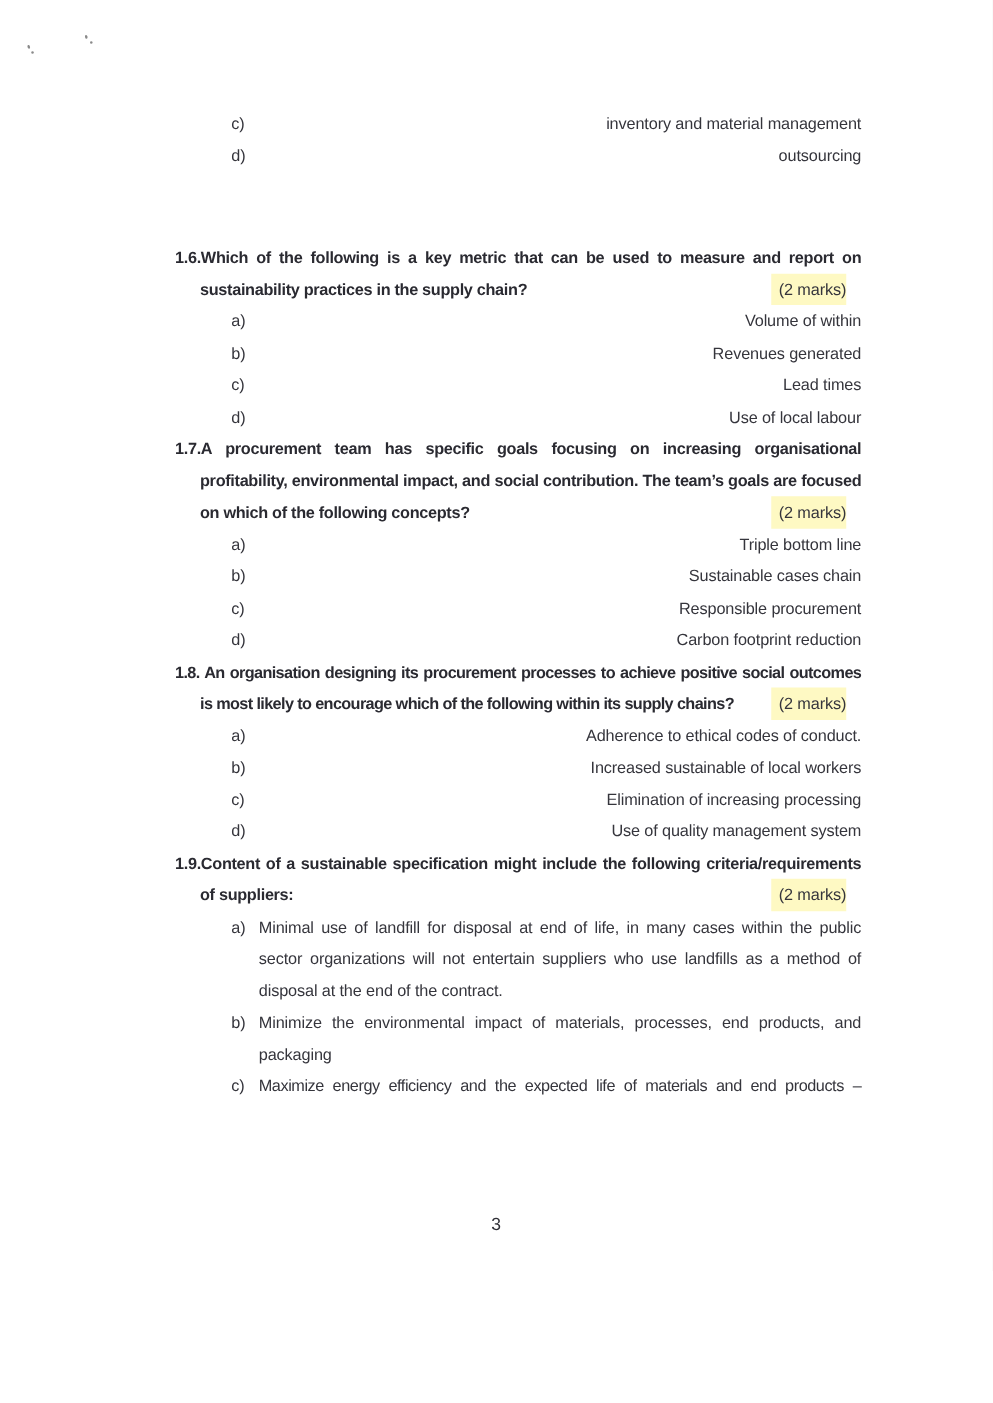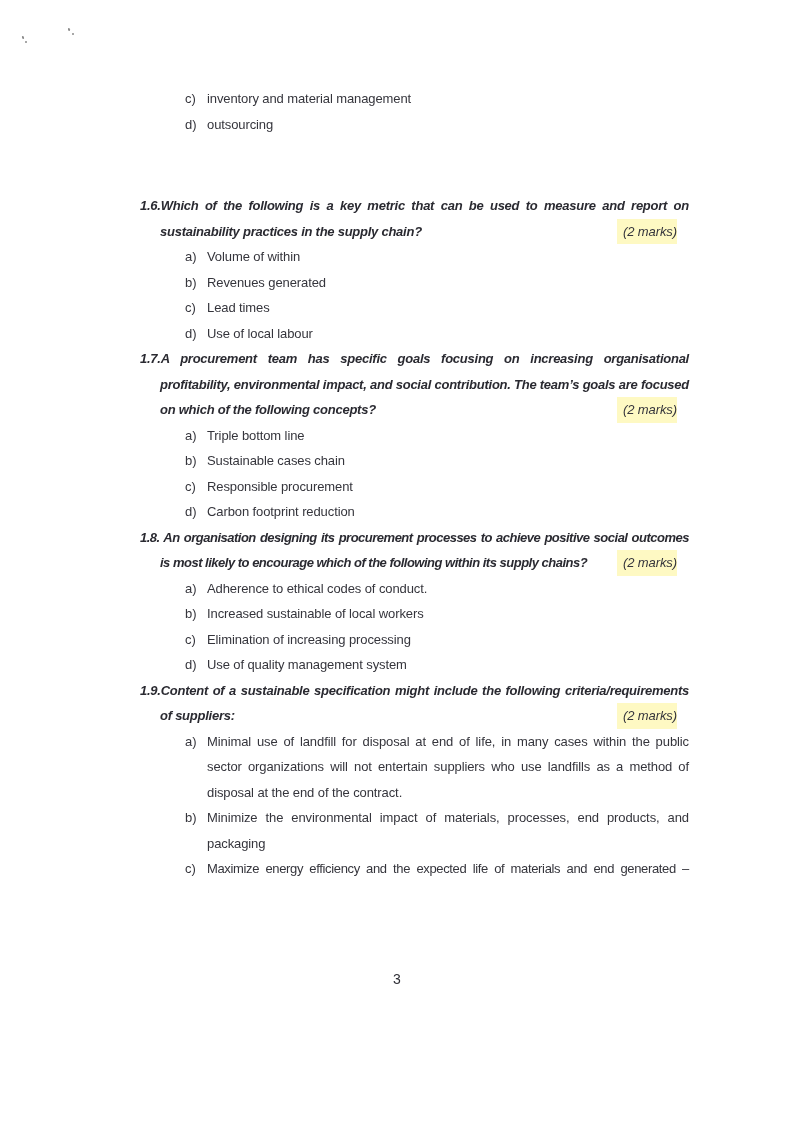--- a/index.html
+++ b/index.html
@@ -30,34 +30,33 @@
     left: 140px; top: 86px;
     width: 549px;
     font-size: 13px;
     line-height: 25.5px;
     color: #35353c;
     letter-spacing: -0.1px;
   }
   .opt-list { margin: 0; }
   .opt { display: flex; padding-left: 45px; }
   .opt-letter { width: 22px; flex: none; }
-  .opt-text { flex: 1; }
+  .opt-text { flex: 1; text-align: right; }
 
   .question { position: relative; }
   .q16 { margin-top: 56px; }
 
   .stem {
     position: relative;
     text-align: justify;
     padding-left: 20px;
     text-indent: -20px;
     font-weight: 700;
     color: #2a2a31;
     letter-spacing: -0.25px;
-    font-style: italic;
   }
   .q18 .stem { letter-spacing: -0.5px; }
   .marks {
     position: absolute;
     right: 12px; bottom: 0;
     font-weight: 400;
     letter-spacing: -0.1px;
     color: #35353c;
     text-indent: 0;
     white-space: nowrap;
@@ -185,21 +184,21 @@
         <div class="opt">
           <span class="opt-letter">a)</span>
           <span class="opt-text">Minimal use of landfill for disposal at end of life, in many cases within the public sector organizations will not entertain suppliers who use landfills as a method of disposal at the end of the contract.</span>
         </div>
         <div class="opt">
           <span class="opt-letter">b)</span>
           <span class="opt-text">Minimize the environmental impact of materials, processes, end products, and packaging</span>
         </div>
         <div class="opt opt-tight">
           <span class="opt-letter">c)</span>
-          <span class="opt-text">Maximize energy efficiency and the expected life of materials and end generated –</span>
+          <span class="opt-text">Maximize energy efficiency and the expected life of materials and end products –</span>
         </div>
       </div>
     </section>
 
   </div>
 
   <div class="page-number">3</div>
 
 </div>
 

